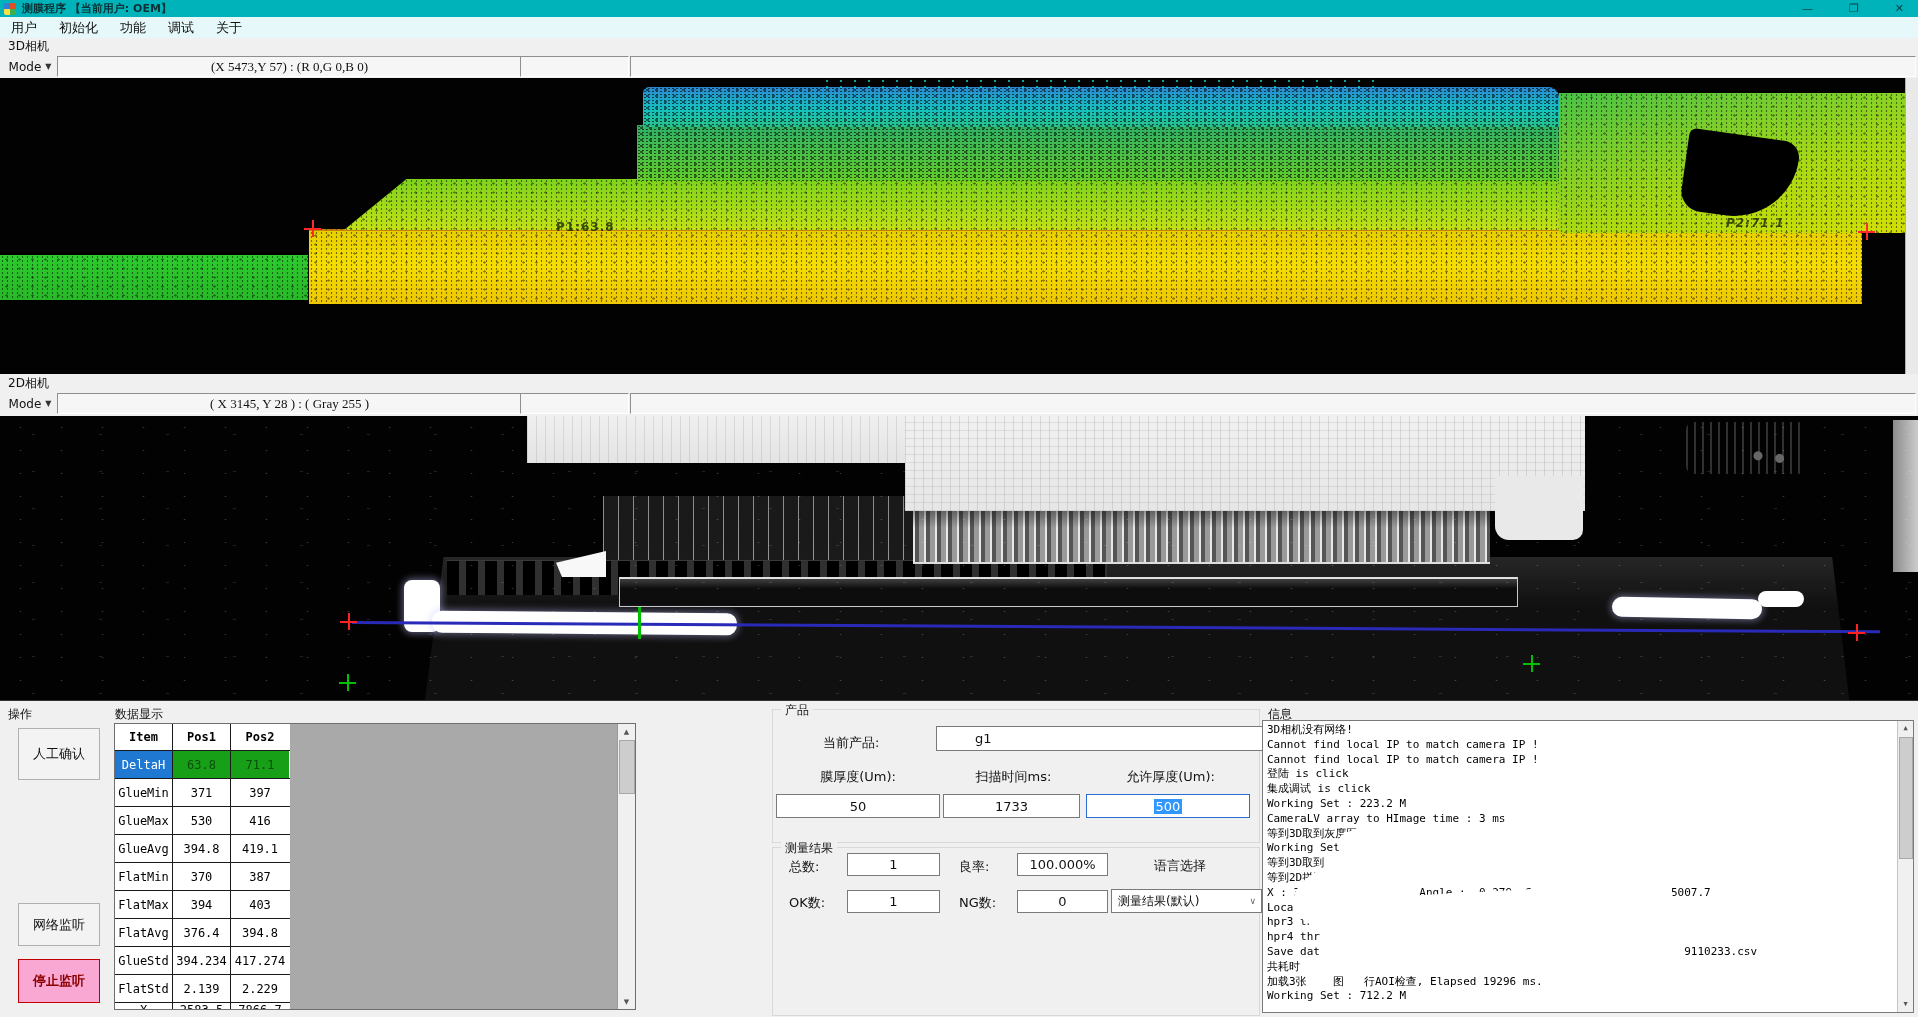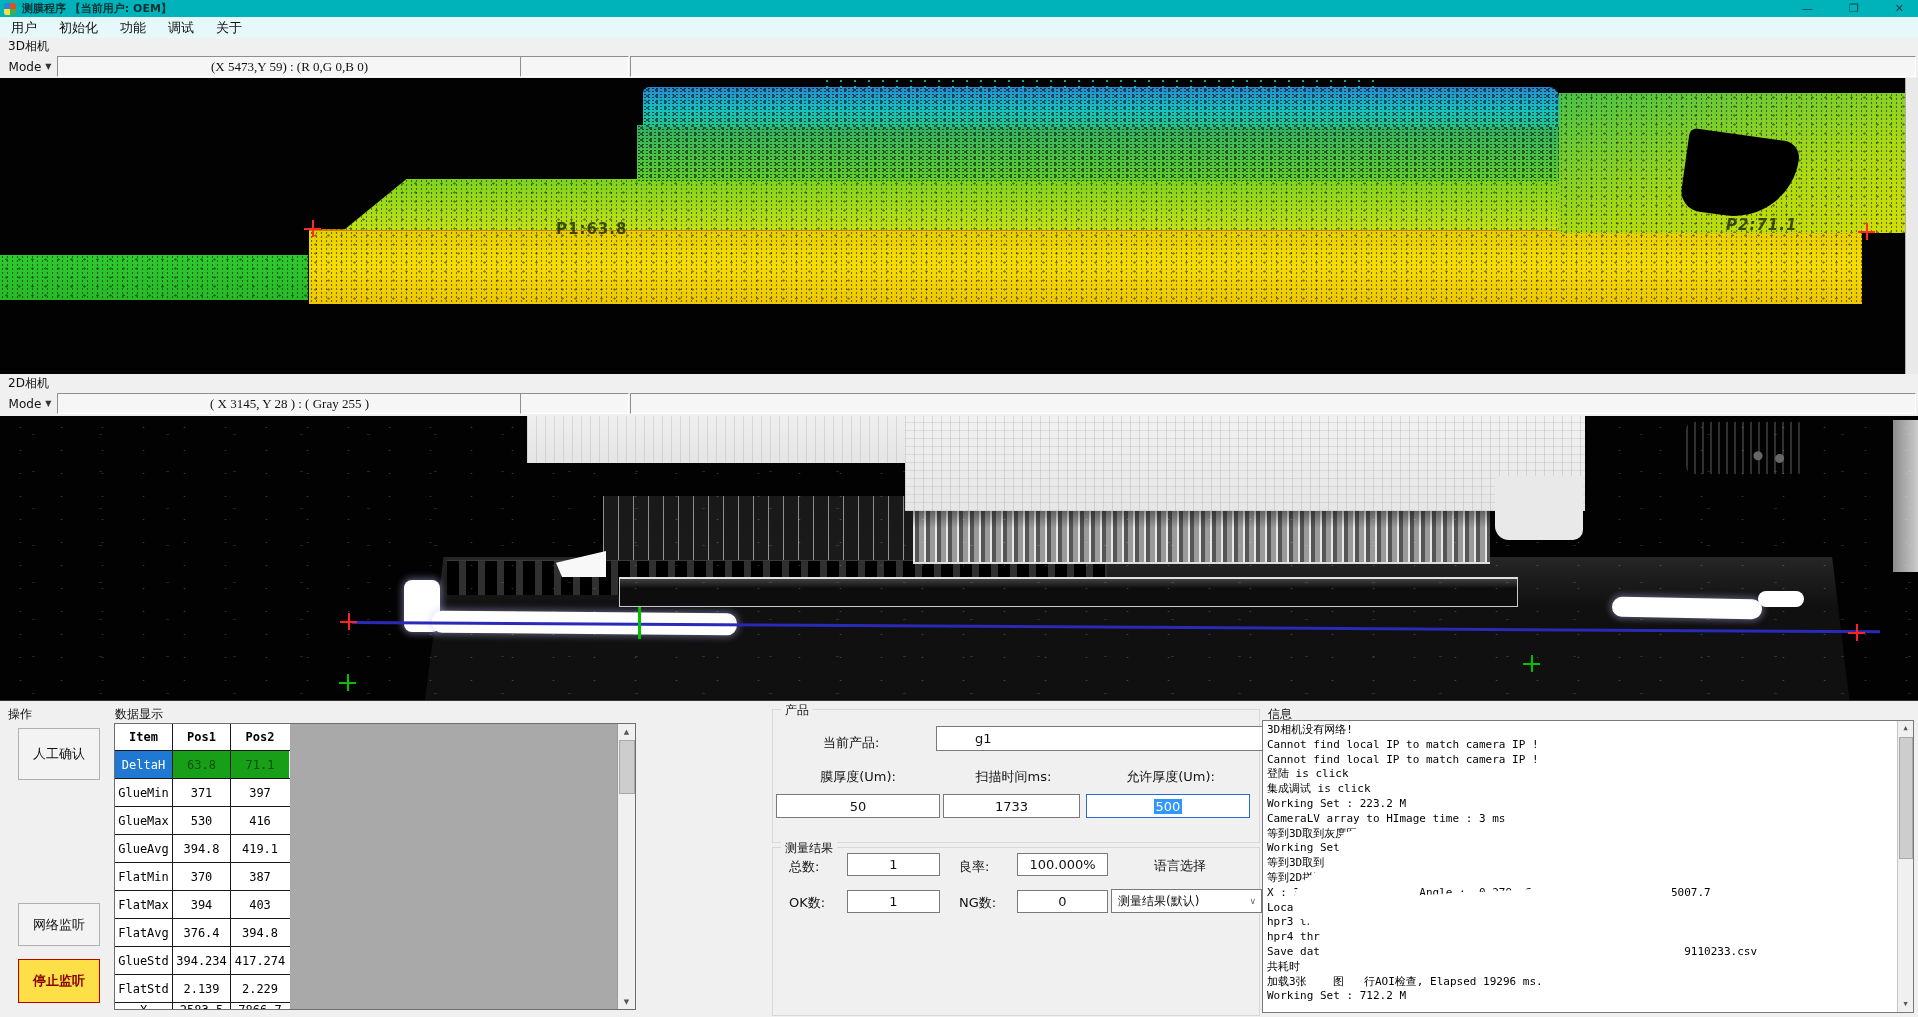--- a/index.html
+++ b/index.html
@@ -23,29 +23,29 @@
     display:flex;align-items:center;justify-content:center;font-family:"Liberation Serif",serif;font-size:13px;color:#111;}
   
   .canvas{position:relative;background:#020202;overflow:hidden;}
   .spk{background-size:5px 4px,13px 9px,100% 100%;
     background-image:radial-gradient(rgba(0,0,0,.5) .8px,transparent 1.2px),radial-gradient(rgba(0,0,0,.42) 1.3px,transparent 1.8px),var(--g);}
   .spk2{background-size:4px 3px,9px 6px,100% 100%;
     background-image:radial-gradient(rgba(0,0,0,.62) .9px,transparent 1.3px),radial-gradient(rgba(0,0,0,.5) 1.4px,transparent 2px),var(--g);}
   .cross{position:absolute;width:17px;height:17px;}
   .cross::before{content:'';position:absolute;left:0;right:0;top:8px;height:2px;background:currentColor;}
   .cross::after{content:'';position:absolute;top:0;bottom:0;left:8px;width:2px;background:currentColor;}
-  .anno{position:absolute;font-size:15px;font-weight:bold;color:rgba(25,40,5,.8);letter-spacing:1px;}
+  .anno{position:absolute;font-size:12px;font-weight:bold;color:rgba(25,40,5,.8);letter-spacing:1px;}
   .sb3d{position:absolute;right:0;top:0;width:12px;height:100%;background:#e9e9e9;border-left:1px solid #b0b0b0;}
   .spkw{position:absolute;left:0;top:0;right:0;bottom:0;pointer-events:none;
     background-image:radial-gradient(rgba(255,255,255,.22) .7px,transparent 1.1px),radial-gradient(rgba(255,255,255,.12) 1px,transparent 1.5px);
     background-size:41px 23px,67px 37px;}
   
   .bottom{position:relative;height:317px;background:#f0f0f0;border-top:1px solid #333;font-size:13px;}
   .btn{position:absolute;display:flex;align-items:center;justify-content:center;background:#f3f3f3;border:1px solid #b0b0b0;font-size:13px;color:#111;}
-  .btn-red{background:#fde047;border-color:#c00000;color:#8b0000;font-weight:bold;}
+  .btn-red{background:#f9a8d4;border-color:#c00000;color:#8b0000;font-weight:bold;}
   .grp{position:absolute;border:1px solid #d8d8d8;}
   .grp-label{position:absolute;top:-8px;left:8px;background:#f0f0f0;padding:0 4px;font-size:12px;color:#111;}
   .lbl{position:absolute;font-size:13px;color:#111;white-space:nowrap;}
   .fld{position:absolute;background:#fff;border:1px solid #7a7a7a;font-size:13px;color:#111;display:flex;align-items:center;justify-content:center;}
   .fld-left{justify-content:flex-start;padding-left:38px;}
   .sel-hl{background:#3297fd;color:#fff;padding:0 2px;}
   .okpanel{position:absolute;display:flex;align-items:center;justify-content:center;
     font-family:"Liberation Sans",sans-serif;font-weight:bold;font-size:58px;color:#000;letter-spacing:2px;}
   
   .dg{position:absolute;left:114px;top:22px;width:520px;height:285px;background:#a9a9a9;border:1px solid #6e6e6e;overflow:hidden;}
@@ -92,21 +92,21 @@
     <span class="menu-item">调试</span>
     <span class="menu-item">关于</span>
   </div>
 
   <div class="seclabel">3D相机</div>
   <div class="modebar">
     <div class="mode-btn">
       <span>Mode</span>
       <span class="mode-arrow">▼</span>
     </div>
-    <div class="mode-box" style="left:57px;width:463px;">(X 5473,Y 59) : (R 0,G 0,B 0)</div>
+    <div class="mode-box" style="left:57px;width:463px;">(X 5473,Y 57) : (R 0,G 0,B 0)</div>
     <div class="mode-box" style="left:520px;width:107px;"></div>
     <div class="mode-box" style="left:630px;right:2px;"></div>
   </div>
 
   <div class="canvas" style="height:296px;">
     <div class="abs spk" style="left:0;top:177px;width:308px;height:45px;--g:linear-gradient(180deg,#2ecb2e,#28b828);"></div>
     <div class="abs spk" style="left:309px;top:151px;width:1553px;height:73px;--g:linear-gradient(180deg,#e8cf00,#f6de02 45%,#eec702);border-top:2px solid rgba(160,60,20,.5);"></div>
     <div class="abs spk" style="left:344px;top:101px;width:1561px;height:51px;--g:linear-gradient(180deg,#7ed31c,#c2e215);clip-path:polygon(4% 0,100% 0,100% 100%,0 100%);"></div>
     <div class="abs spk2" style="left:637px;top:47px;width:926px;height:56px;--g:linear-gradient(180deg,#2fb066,#62cd2a);"></div>
     <div class="abs spk2" style="left:643px;top:9px;width:916px;height:40px;border-radius:6px 10px 0 0;--g:linear-gradient(180deg,#2b86cf,#14c2c2 55%,#27c18a);"></div>

